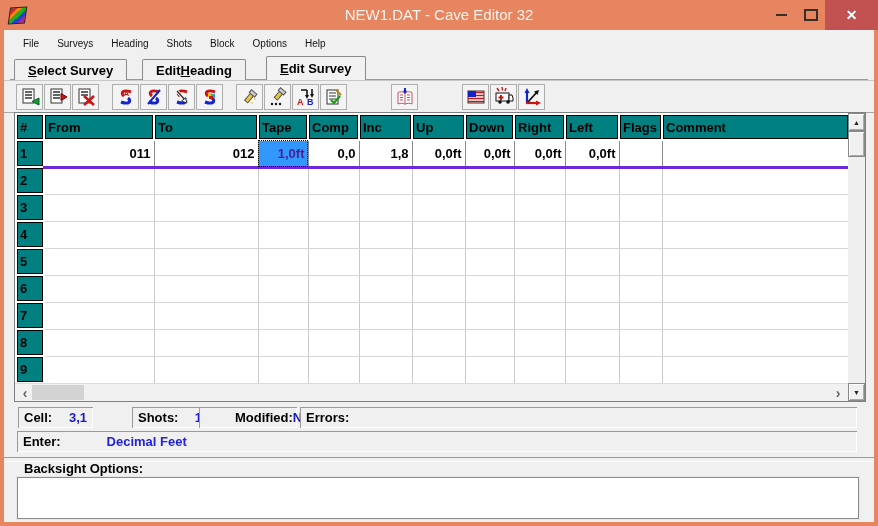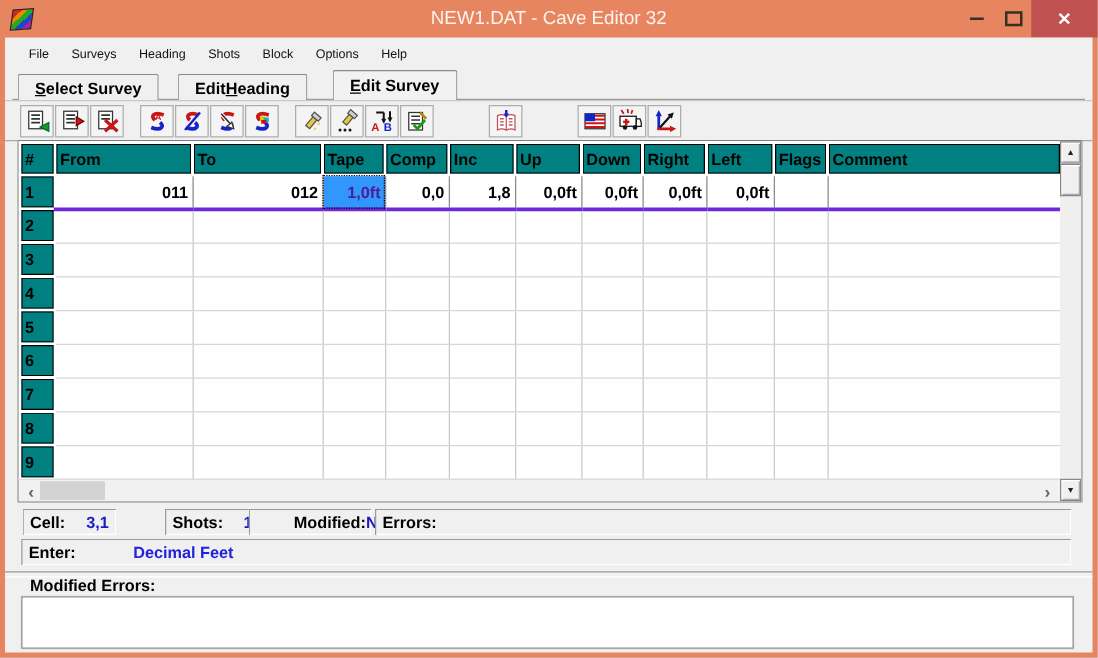--- a/index.html
+++ b/index.html
@@ -481,17 +481,17 @@
         <span class="val"></span>
       </div>
     </div>
 
     <div class="panel enterbar">
       <span>Enter:</span>
       <span class="val2">Decimal Feet</span>
     </div>
 
     <div class="separator"></div>
-    <div class="bs-label">Modified Errors:</div>
+    <div class="bs-label">Backsight Options:</div>
     <div class="bs-box"></div>
 
   </div>
 </div>
 
 </body></html>

